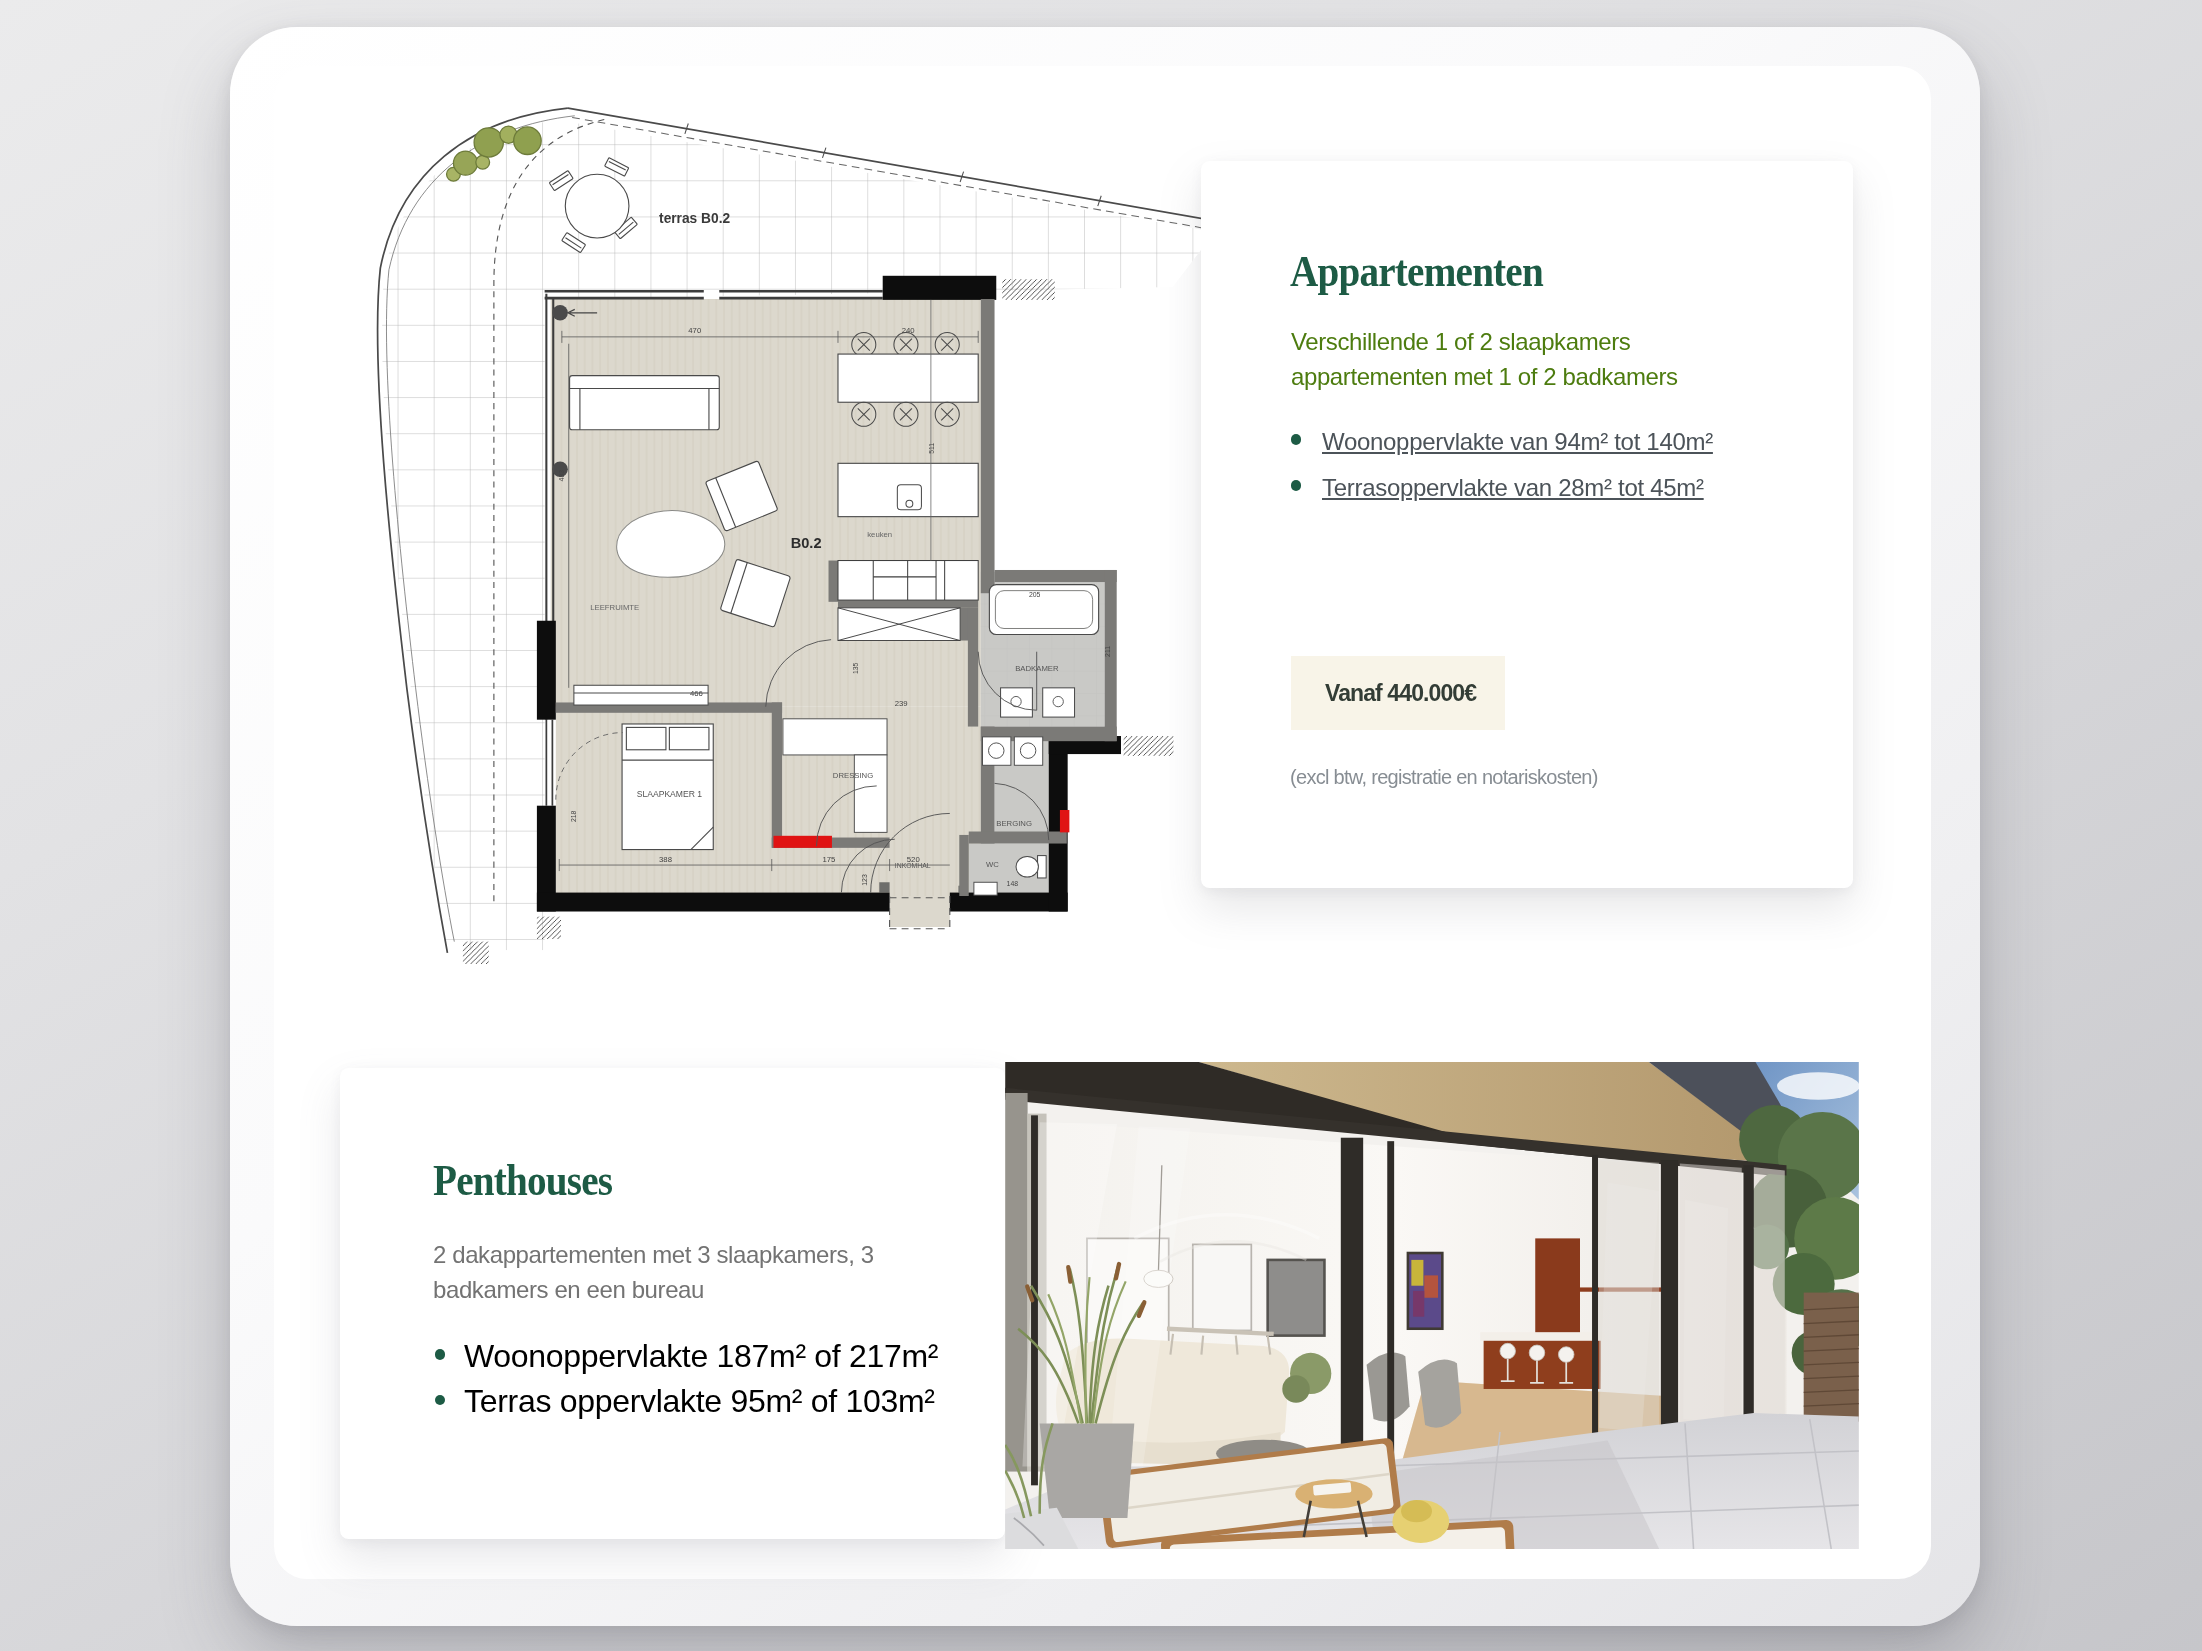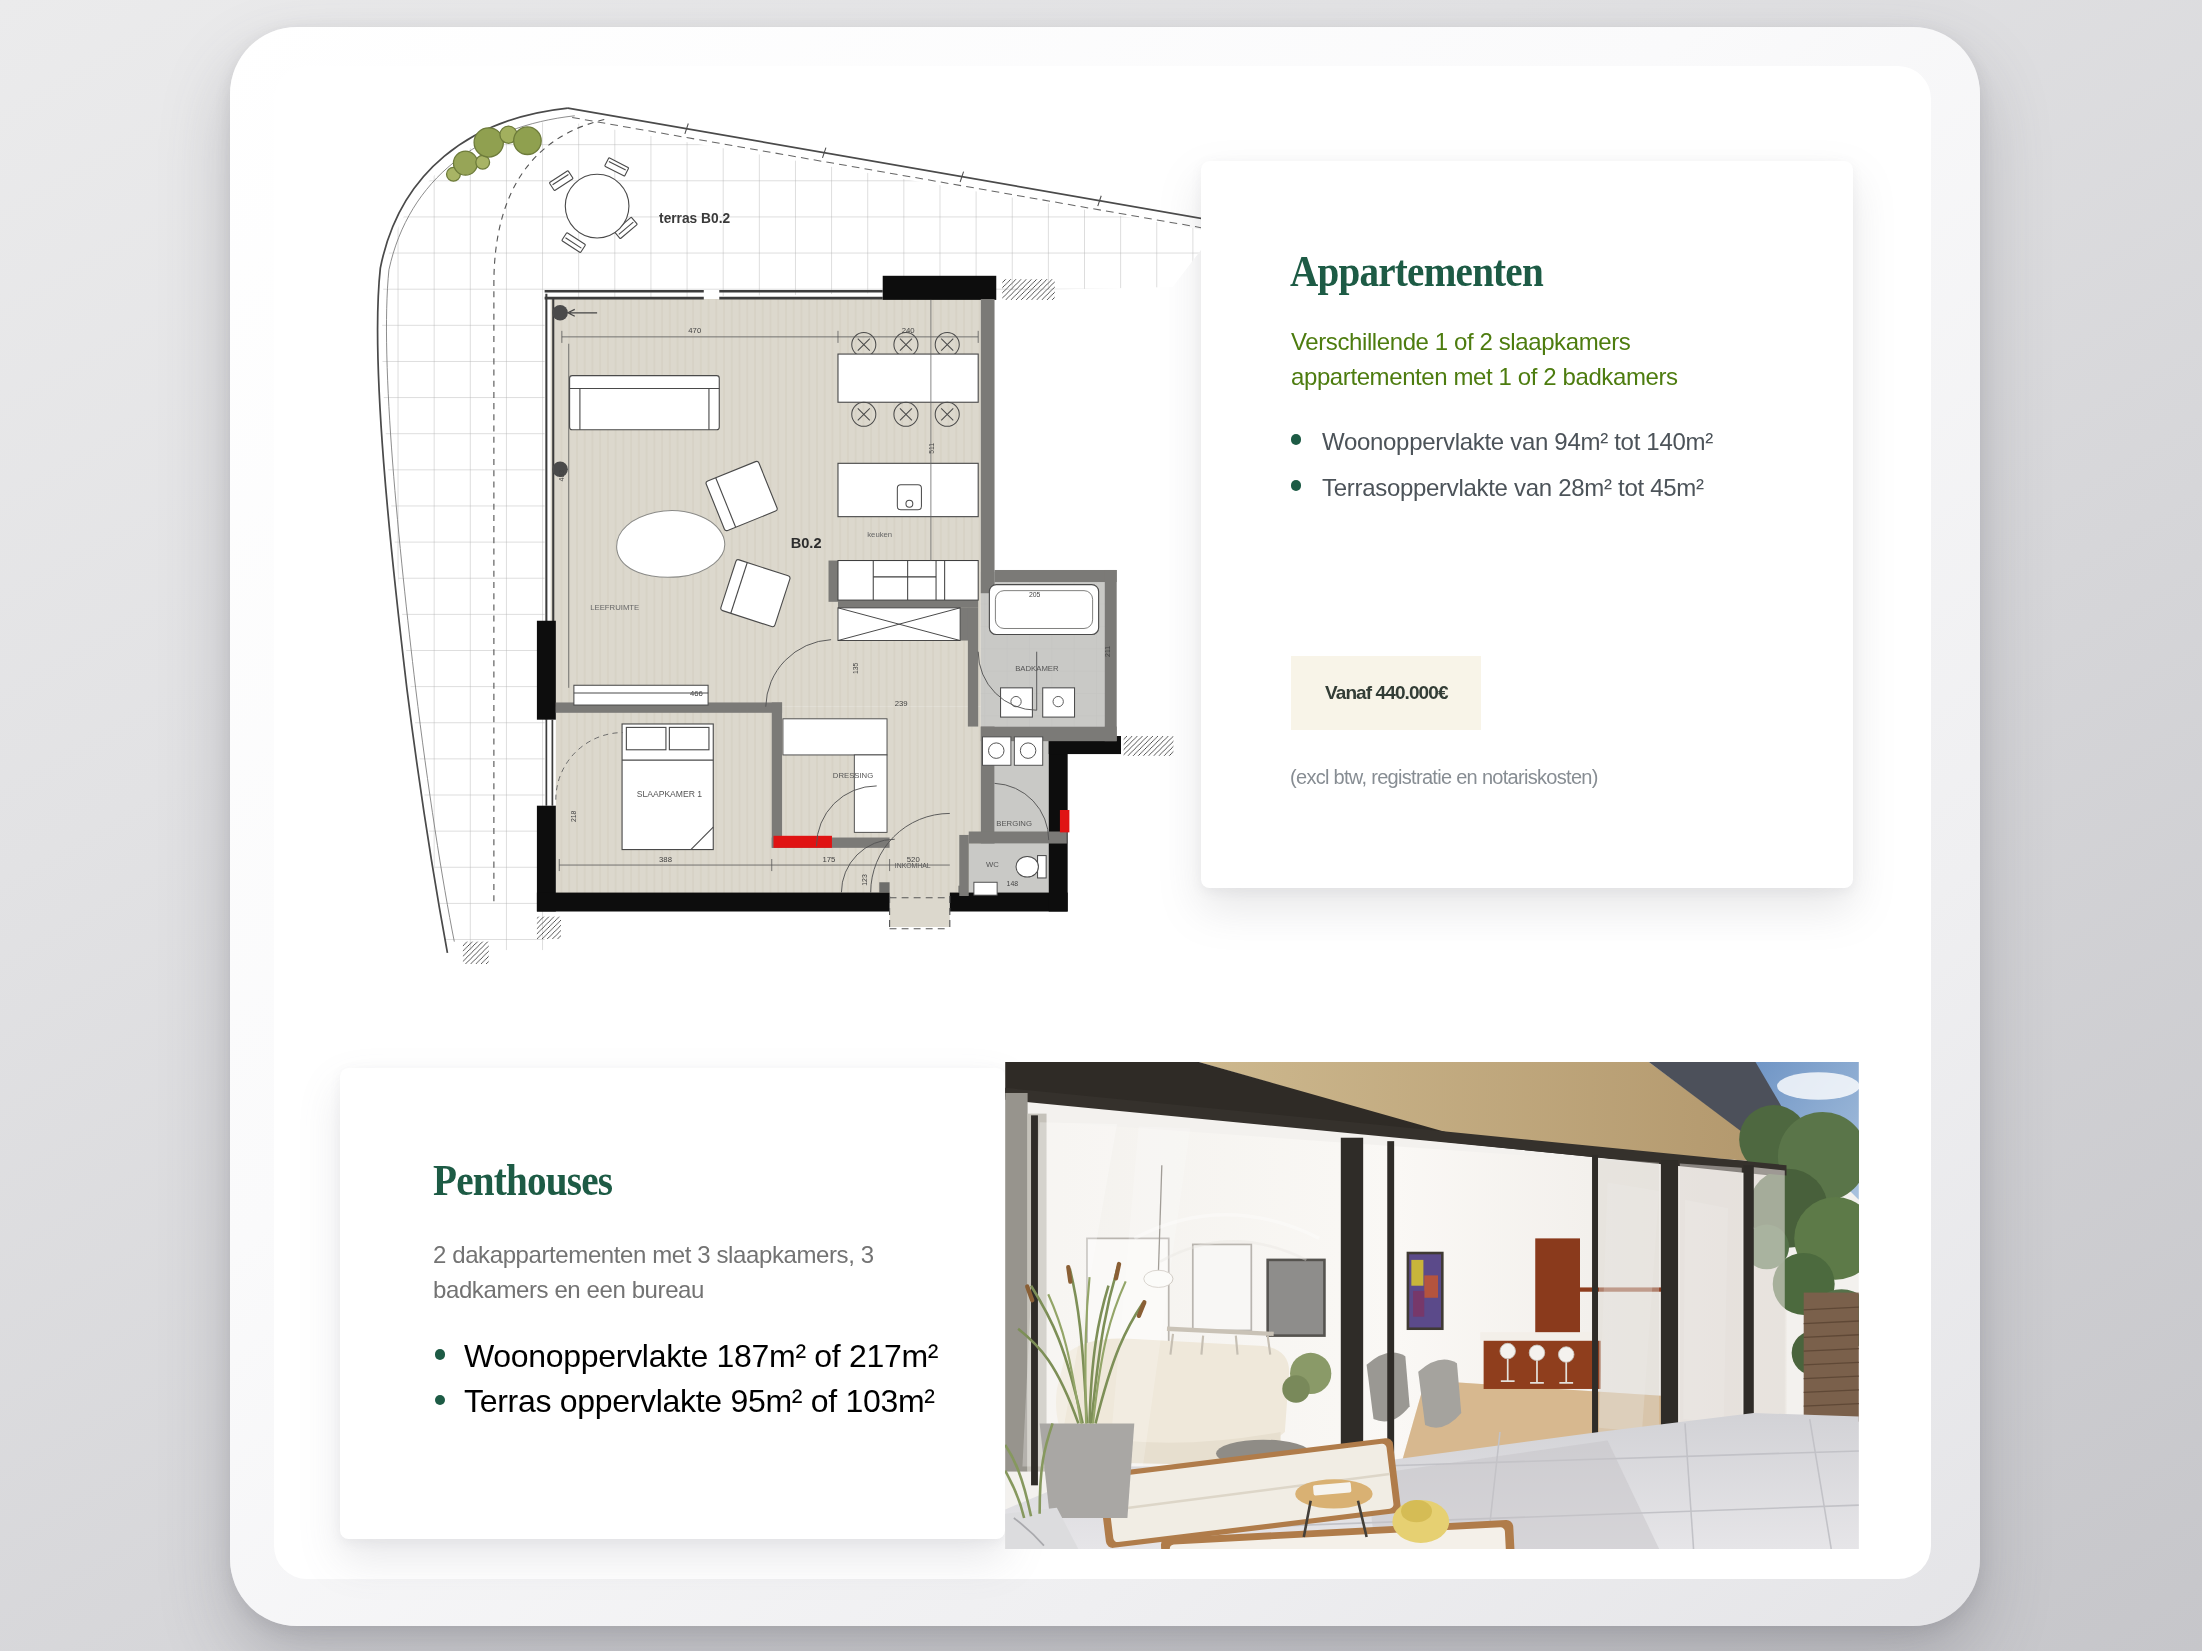--- a/index.html
+++ b/index.html
@@ -21,31 +21,31 @@
 
 <div class="abs" style="left:1201px;top:161px;width:652px;height:727px;border-radius:8.6px;background:#ffffff;
      box-shadow:0 20.6px 43px rgba(120,120,130,0.18), 0 3.4px 10.3px rgba(120,120,130,0.08);"></div>
 
 <div class="abs" style="left:1290px;top:249px;font-family:'Liberation Serif',serif;font-weight:bold;
      font-size:45px;line-height:45px;color:#1d5b45;letter-spacing:-0.9px;transform:scaleX(0.87);transform-origin:left top;">Appartementen</div>
 
 <div class="abs" style="left:1291px;top:324px;font-size:24px;line-height:35px;color:#4d7c0f;letter-spacing:-0.4px;">
 Verschillende 1 of 2 slaapkamers<br>appartementen met 1 of 2 badkamers</div>
 
-<div class="abs" style="left:1291px;top:424px;width:482px;font-size:24px;line-height:35px;color:#4c5359;letter-spacing:-0.3px;">
+<div class="abs" style="left:1291px;top:424px;width:482px;font-size:24px;line-height:35px;color:#4c5359;letter-spacing:-0.3px;text-decoration:underline;">
   <div style="position:relative;padding-left:31px;margin-bottom:11.2px;">
     <span style="position:absolute;left:0px;top:10.3px;width:10.3px;height:10.3px;border-radius:50%;background:#1d5b45;"></span>
     Woonoppervlakte van 94m² tot 140m²</div>
   <div style="position:relative;padding-left:31px;margin-bottom:13px;">
     <span style="position:absolute;left:0px;top:10.3px;width:10.3px;height:10.3px;border-radius:50%;background:#1d5b45;"></span>
     Terrasoppervlakte van 28m² tot 45m²</div>
 </div>
 
-<div class="abs" style="left:1291px;top:656px;width:190px;height:74px;background:#f8f4e8;
-     font-size:19px;font-weight:bold;color:#333d36;line-height:74px;letter-spacing:-0.9px;padding-left:34px;box-sizing:border-box;">Vanaf 440.000€</div>
+<div class="abs" style="left:1291px;top:656px;width:214px;height:74px;background:#f8f4e8;
+     font-size:23px;font-weight:bold;color:#333d36;line-height:74px;letter-spacing:-0.9px;padding-left:34px;box-sizing:border-box;">Vanaf 440.000€</div>
 
 <div class="abs" style="left:1290px;top:742px;font-size:20px;letter-spacing:-0.7px;color:#878d93;margin-top:24px;">(excl btw, registratie en notariskosten)</div>
 
 <div class="abs" style="left:340px;top:1068px;width:665px;height:471px;border-radius:8.6px;background:#ffffff;
      box-shadow:0 20.6px 43px rgba(120,120,130,0.16), 0 3.4px 10.3px rgba(120,120,130,0.08);"></div>
 
 <div class="abs" style="left:433px;top:1158px;font-family:'Liberation Serif',serif;font-weight:bold;
      font-size:45px;line-height:45px;color:#1d5b45;letter-spacing:-0.9px;transform:scaleX(0.87);transform-origin:left top;">Penthouses</div>
 
 <div class="abs" style="left:433px;top:1237px;font-size:24px;line-height:35px;color:#737373;letter-spacing:-0.4px;">

